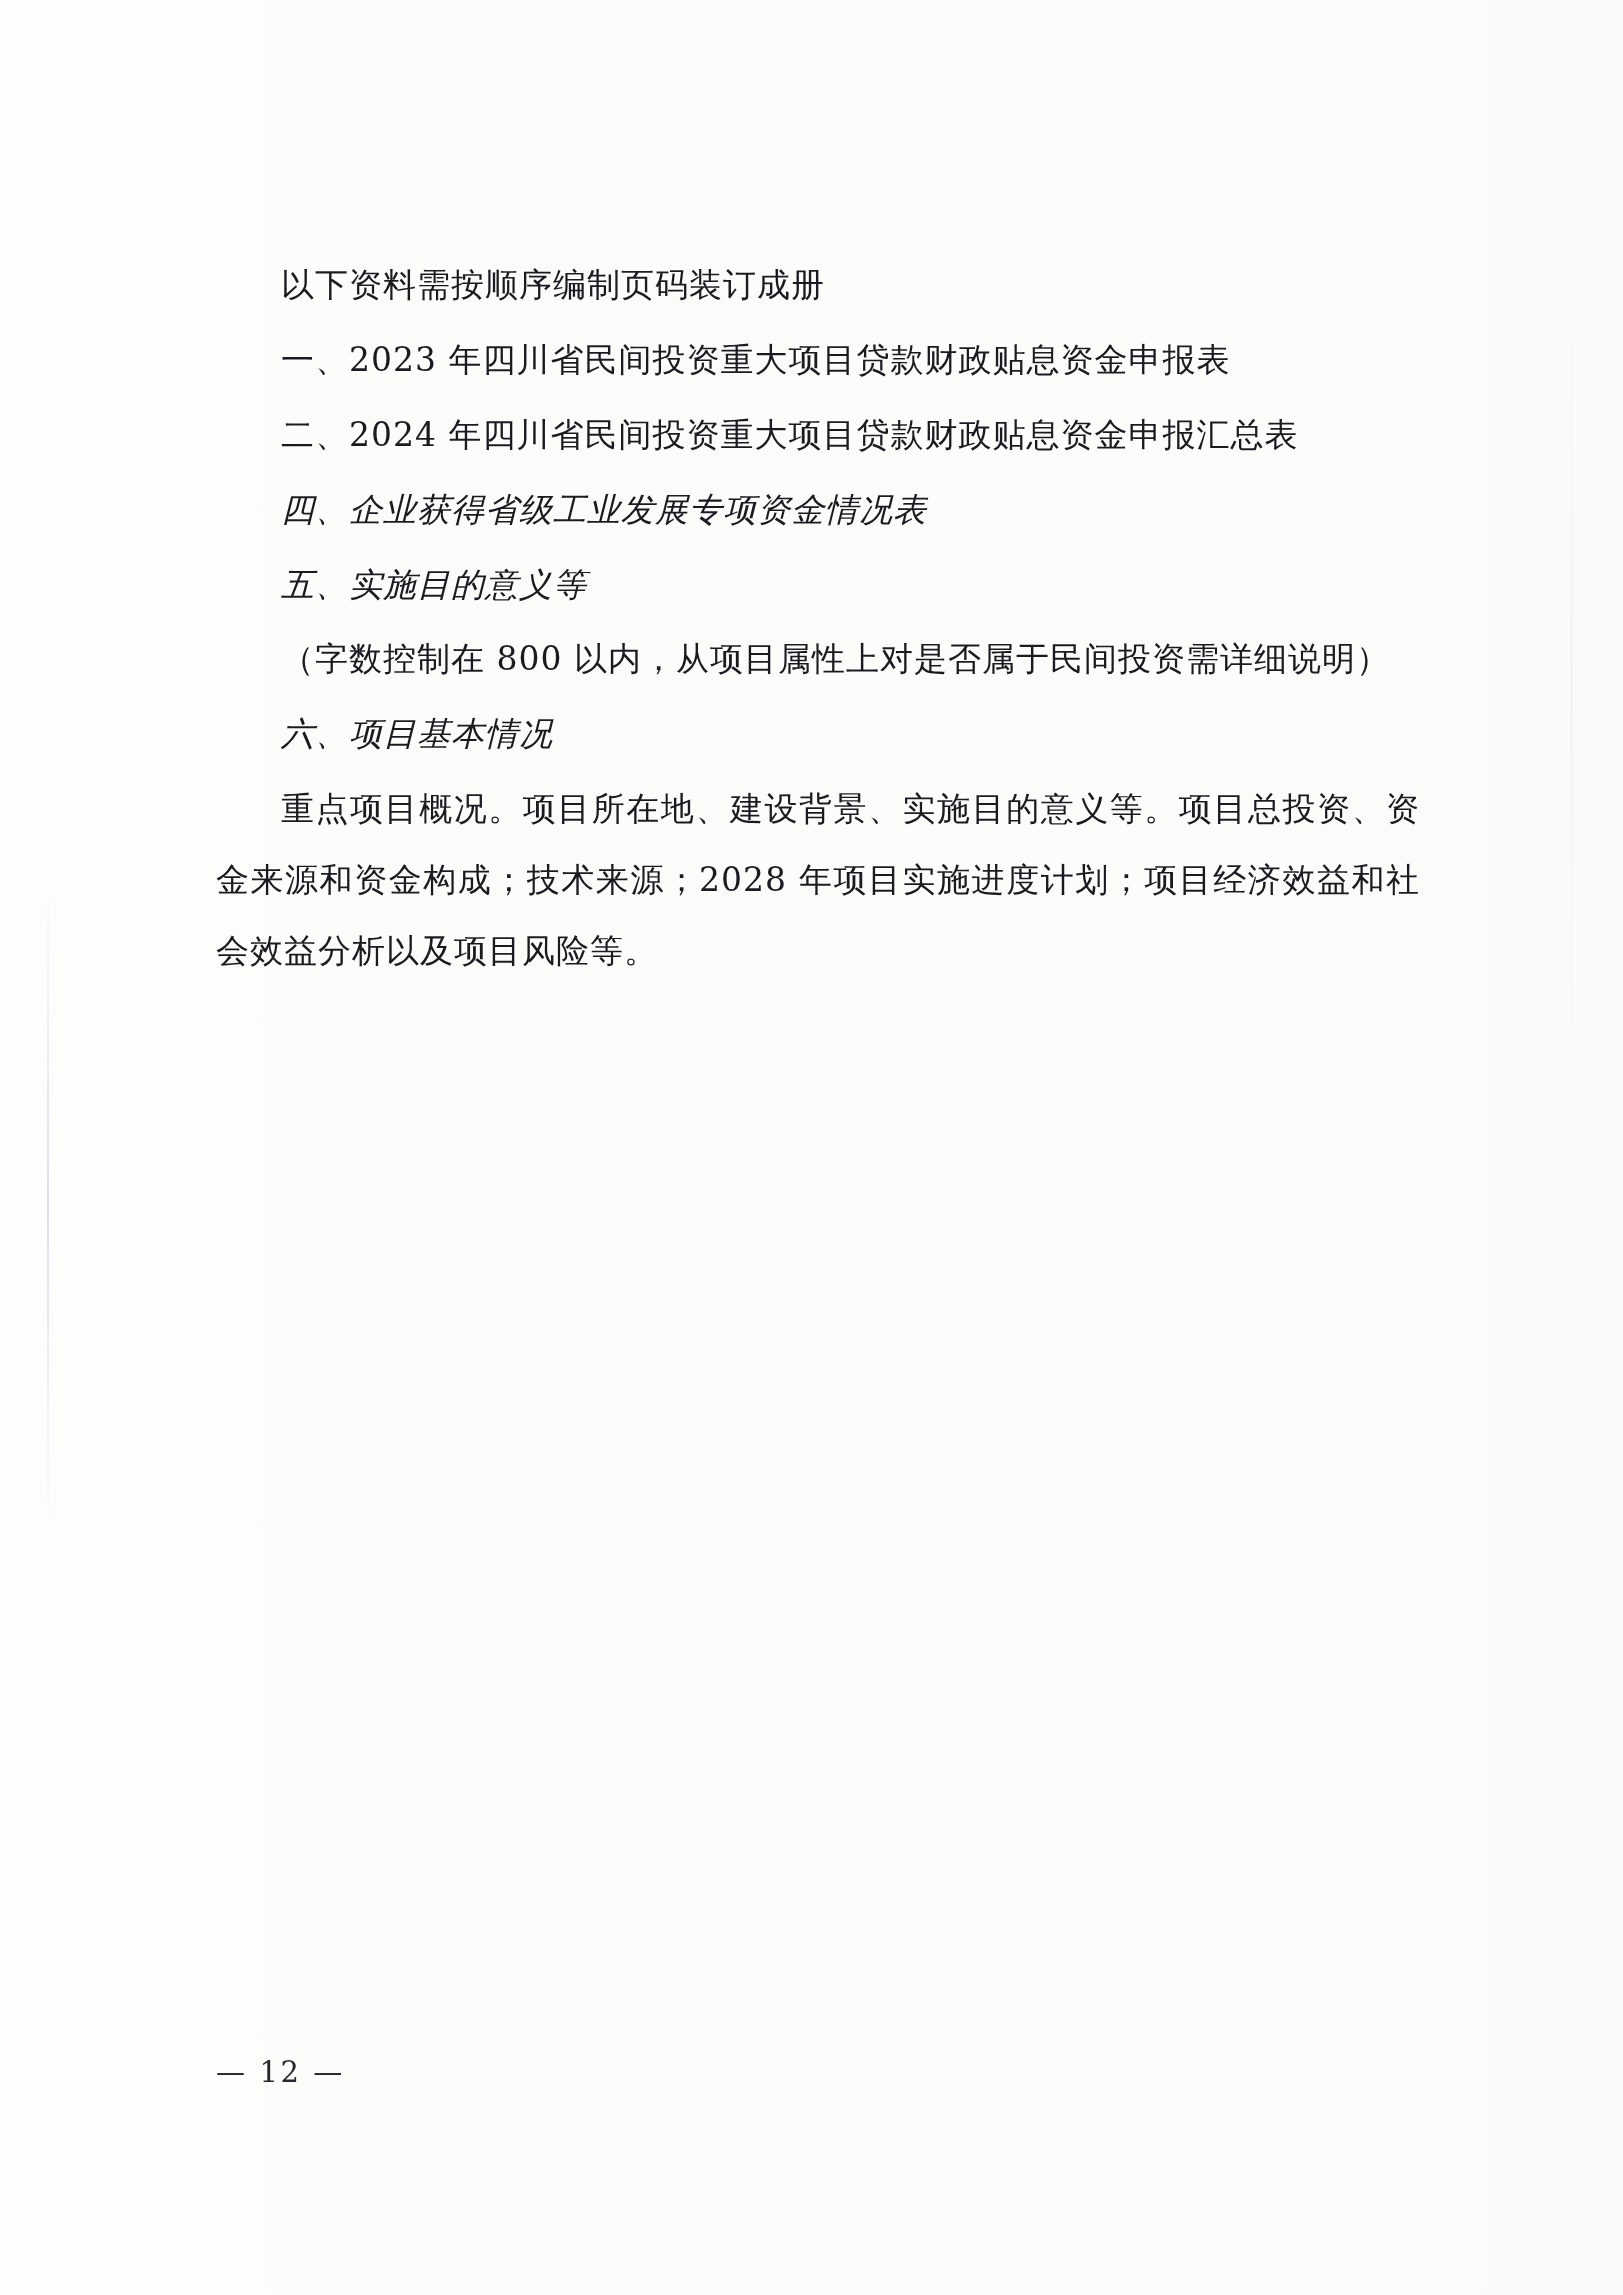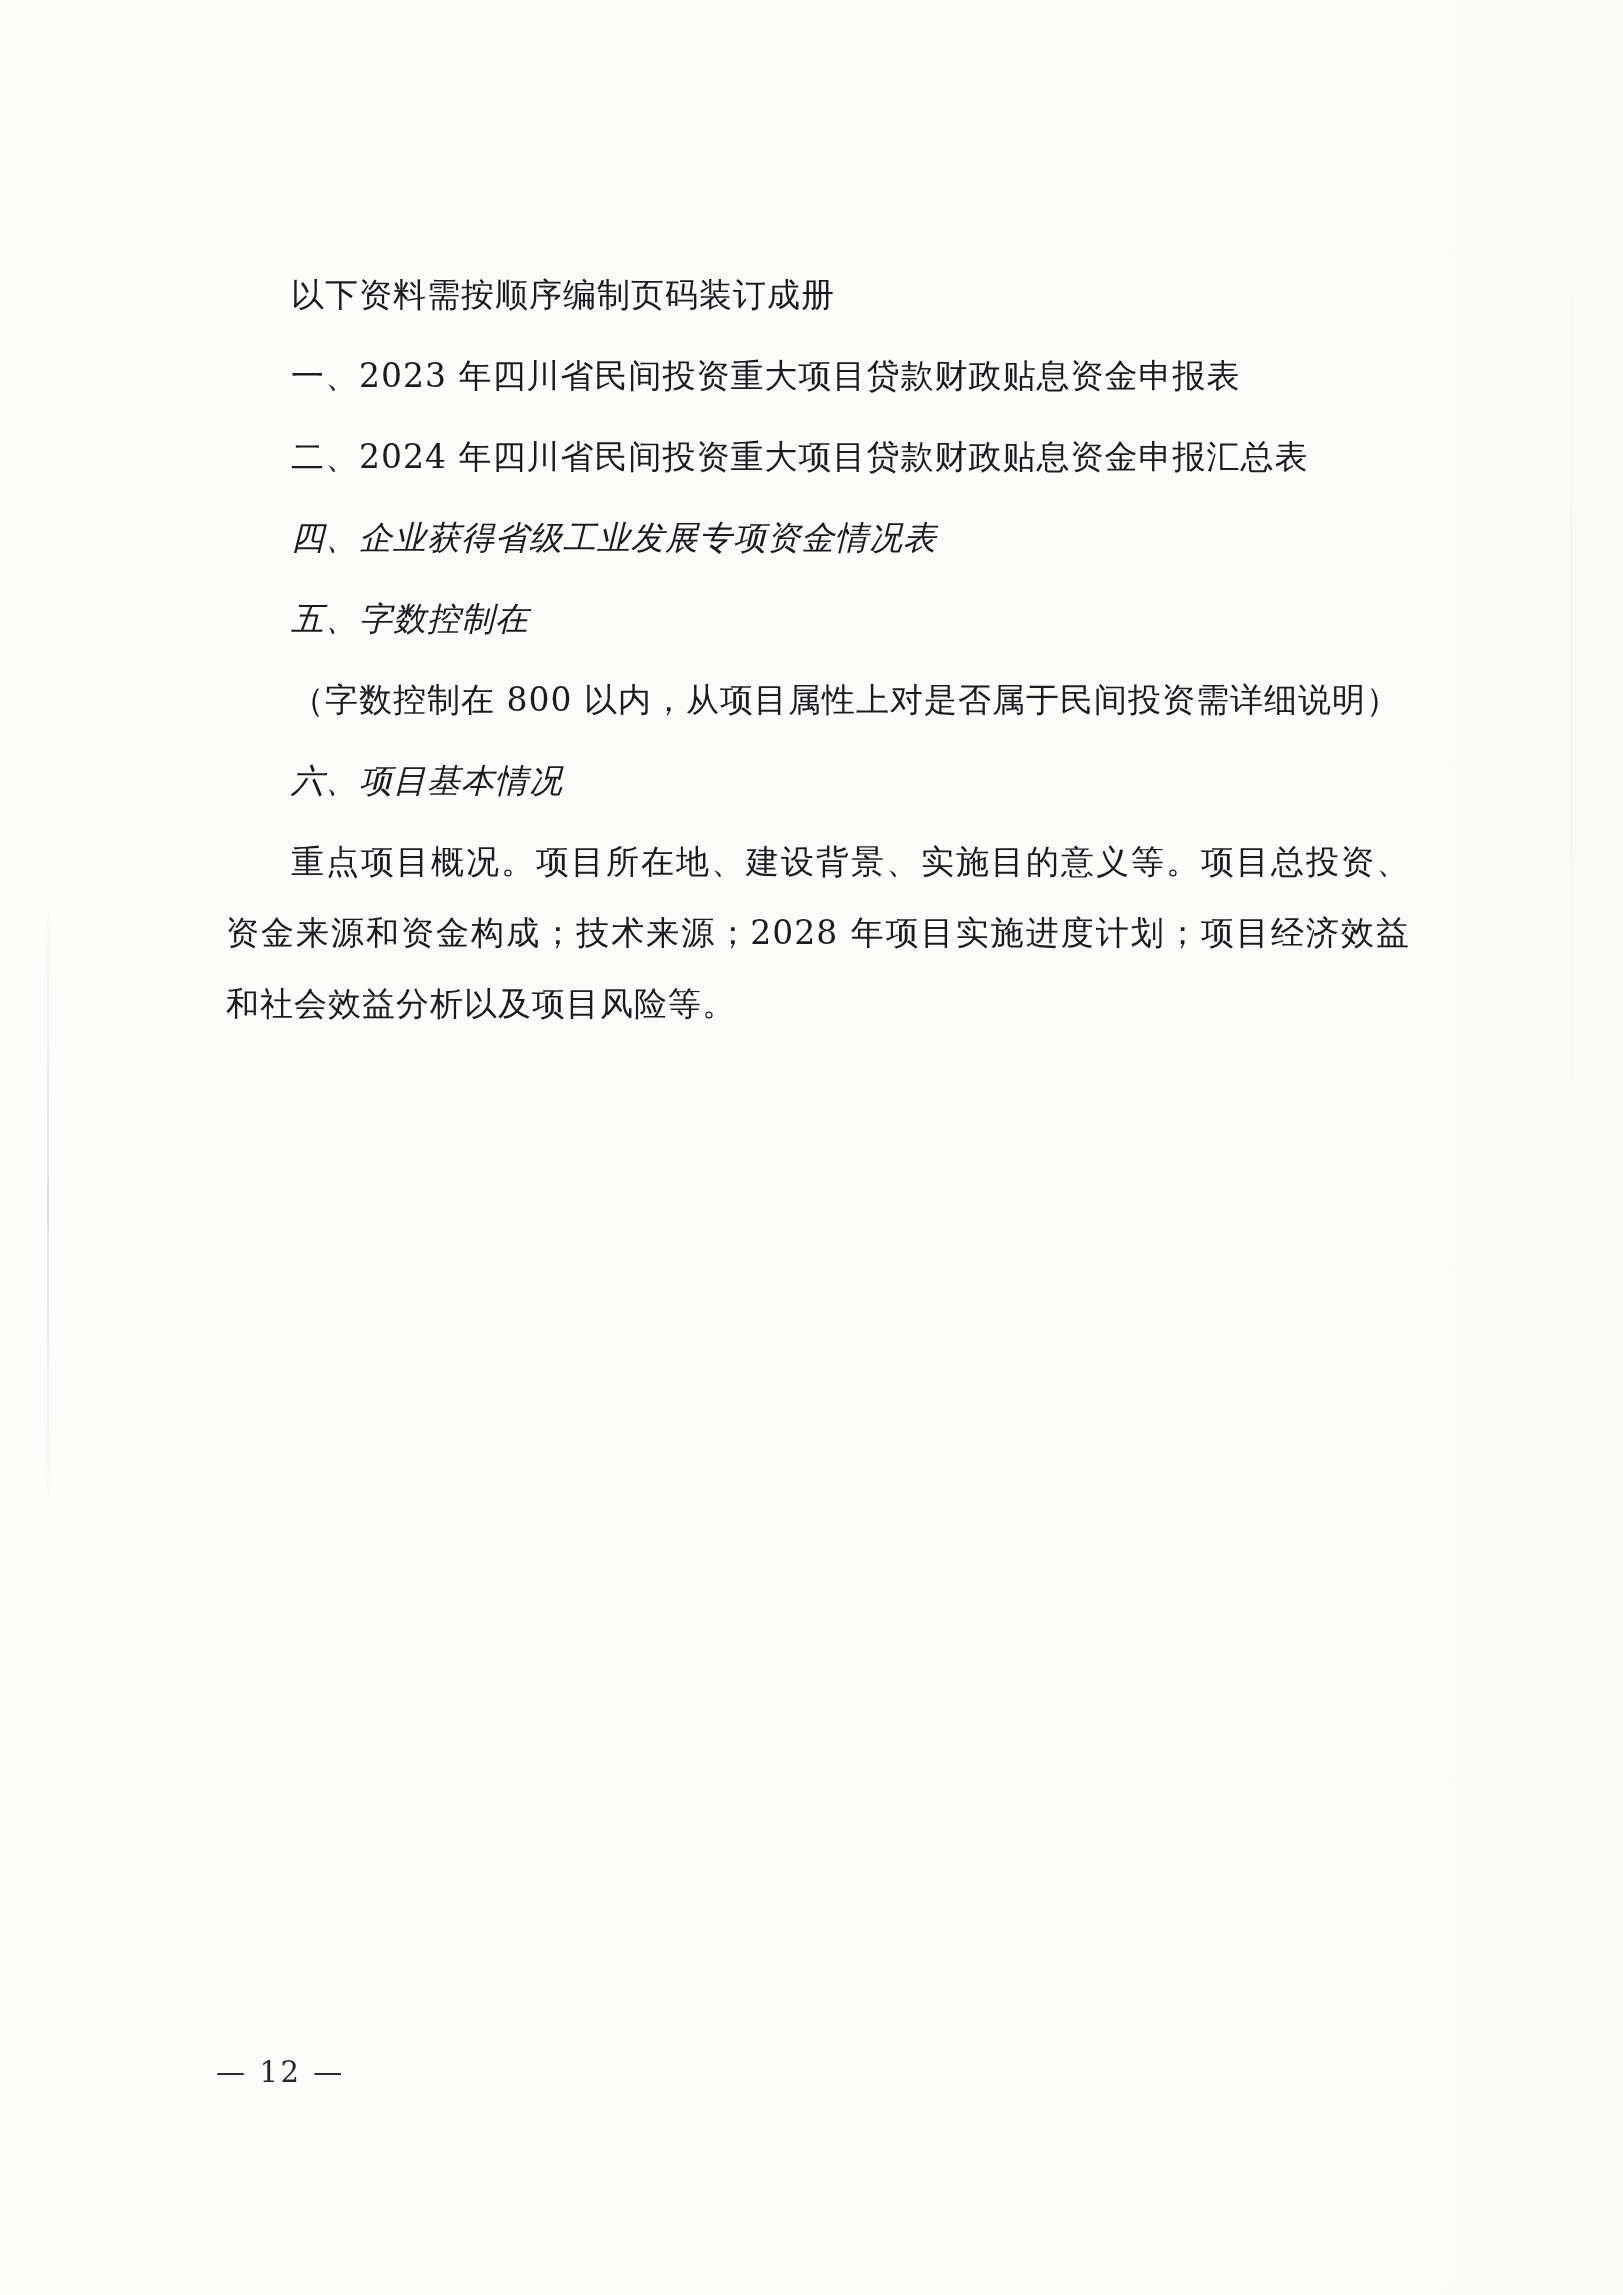--- a/index.html
+++ b/index.html
@@ -43,21 +43,21 @@
   }
 
   .content {
     position: absolute;
     left: 216px;
     top: 249px;
     width: 1204px;
   }
 
   p.line {
-    margin: 10px;
+    margin: 0;
     font-size: 33px;
     line-height: 71px;
     letter-spacing: 1px;
     text-align: justify;
     color: #1a1b21;
     font-weight: 400;
   }
 
   p.indent {
     text-indent: 65px;
@@ -104,21 +104,21 @@
   <div class="block">
     <p class="line indent"><span>二、</span><span>2024 年四川省民间投资重大项目贷款财政贴息资金申报汇总表</span></p>
   </div>
 
 
   <div class="block">
     <p class="line indent heavy"><span>四、</span><span>企业获得省级工业发展专项资金情况表</span></p>
   </div>
 
   <div class="block">
-    <p class="line indent heavy"><span>五、</span><span>字数控制在</span></p>
+    <p class="line indent heavy"><span>五、</span><span>实施目的意义等</span></p>
   </div>
 
   <div class="block">
     <p class="line indent">（字数控制在 800 以内，从项目属性上对是否属于民间投资需详细说明）</p>
   </div>
 
   <div class="block">
     <p class="line indent heavy"><span>六、</span><span>项目基本情况</span></p>
   </div>
 

